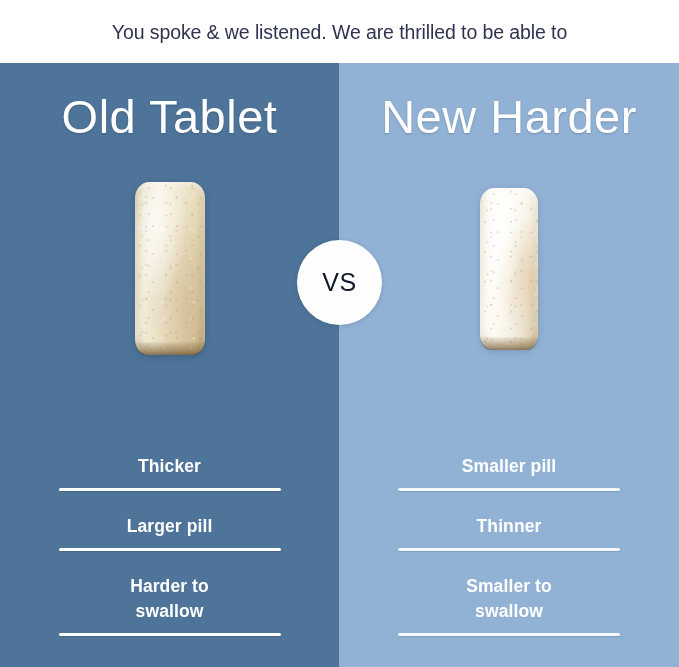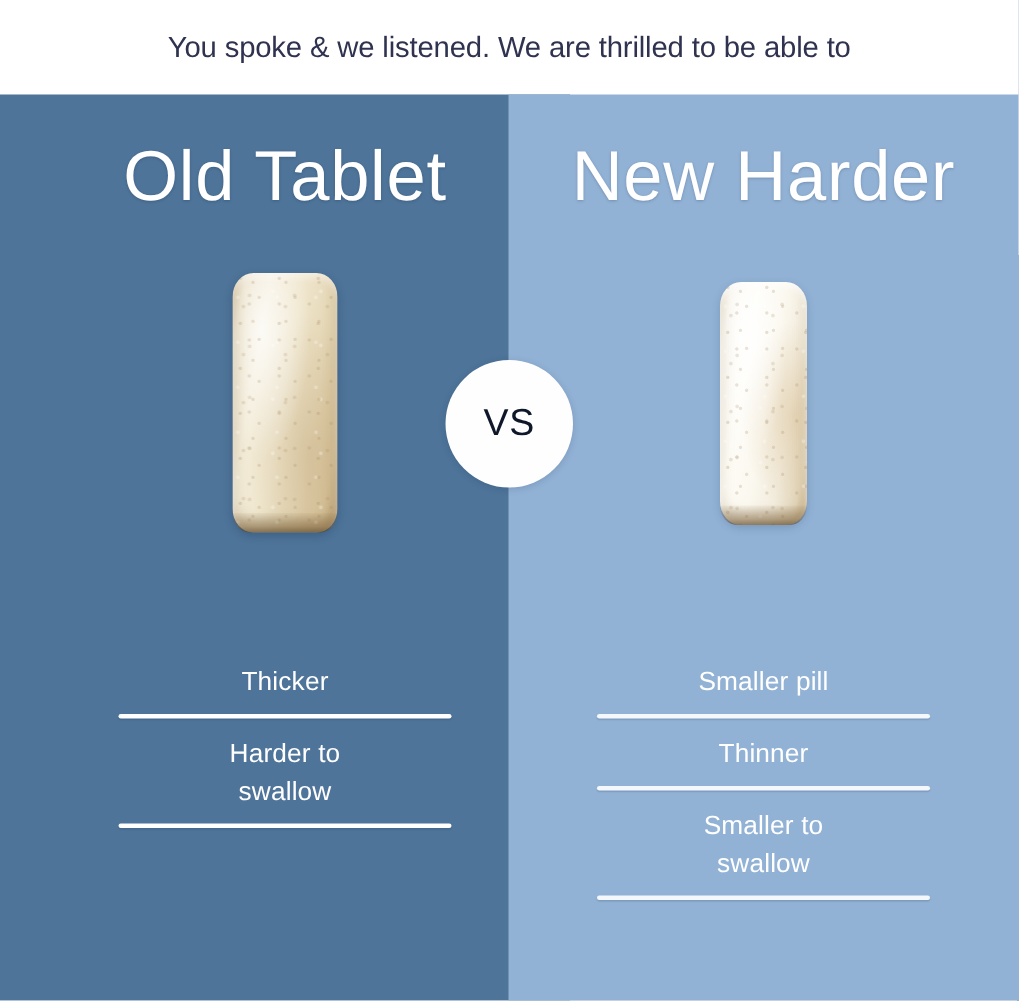--- a/index.html
+++ b/index.html
@@ -50,21 +50,20 @@
   .panel {
     position: absolute;
     top: 63px;
     height: 604px;
     overflow: hidden;
   }
   .panel-left {
     left: 0;
     width: 339px;
     background: #4e7499;
-    padding-left: 41px;
   }
   .panel-right {
     left: 339px;
     width: 340px;
     background: #92b2d5;
   }
 
   .panel-title {
     position: absolute;
     top: 26px;
@@ -188,22 +187,23 @@
   
   .features {
     position: absolute;
     left: 0;
     top: 368px;
     width: 100%;
   }
   .feature-item {
     position: relative;
     width: 222px;
-    margin: 4px auto;
+    margin: 16px auto;
     text-align: center;
+    font-weight: bold;
   }
   .feature-label {
     color: #ffffff;
     font-size: 17.5px;
     line-height: 25px;
     padding: 7px 0 9px 0;
     letter-spacing: 0.1px;
     white-space: pre-line;
   }
   .feature-rule {
@@ -235,20 +235,24 @@
         <div class="pill-bevel"></div>
       </div>
     </div>
 
     <div class="features">
       <div class="feature-item">
         <div class="feature-label">Thicker</div>
         <div class="feature-rule"></div>
       </div>
       <div class="feature-item">
+        <div class="feature-label">Larger pill</div>
+        <div class="feature-rule"></div>
+      </div>
+      <div class="feature-item">
         <div class="feature-label">Harder to
 swallow</div>
         <div class="feature-rule"></div>
       </div>
     </div>
   </div>
 
   <div class="panel panel-right">
     <div class="panel-title">New Harder</div>
 

